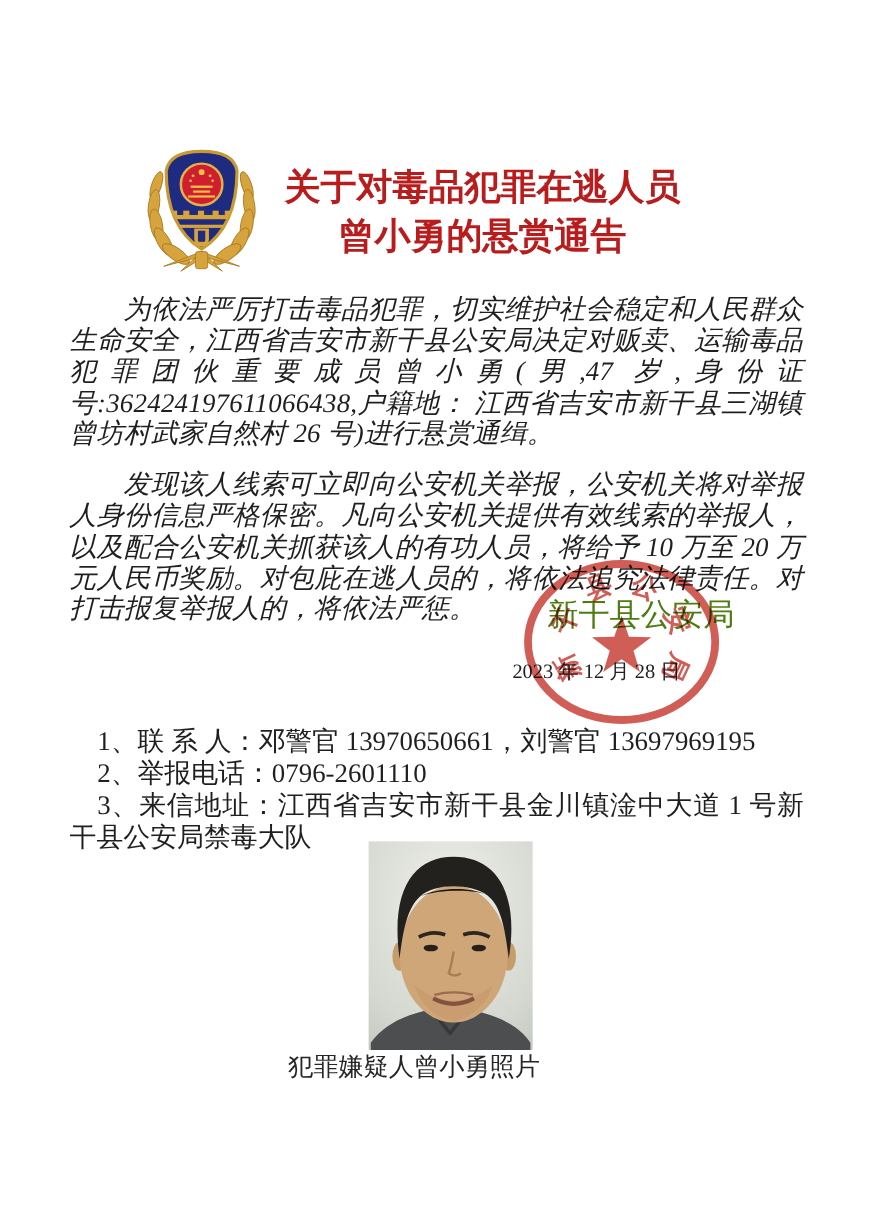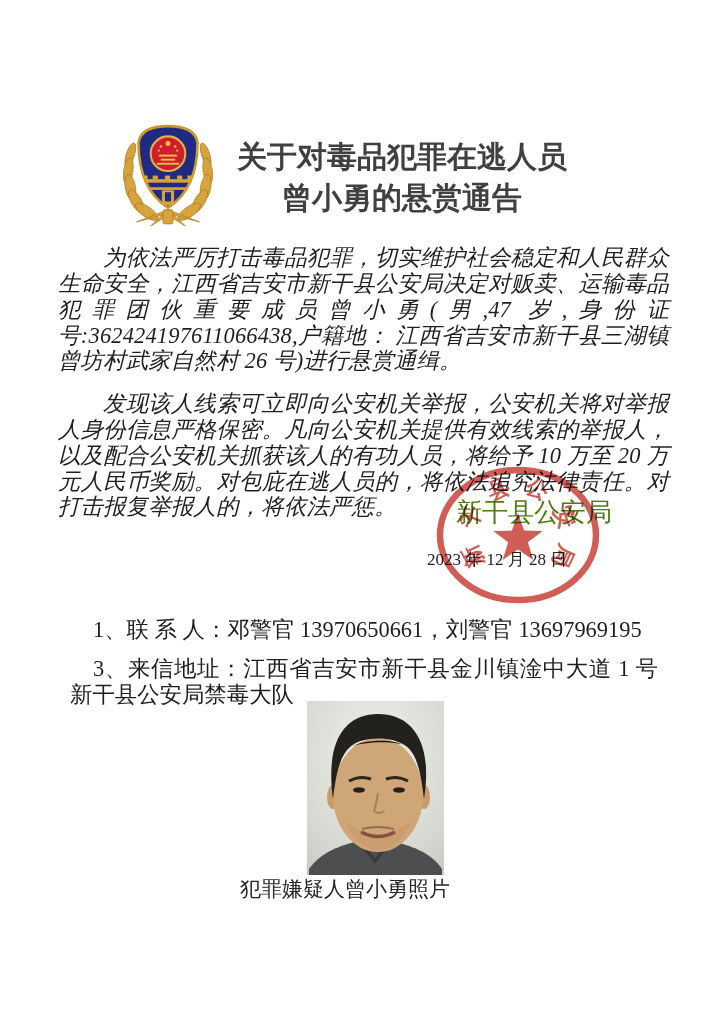--- a/index.html
+++ b/index.html
@@ -5,38 +5,38 @@
   html,body { margin:0; padding:0; background:#ffffff; }
   .page {
     position:relative; width:724px; height:1024px; margin:0 auto;
     background:#ffffff; overflow:hidden;
     font-family:"Liberation Serif","DejaVu Serif",serif;
     color:#1f1f1f;
   }
   .emblem { position:absolute; left:116px; top:116px; width:104px; height:112px; }
   .title-block {
     position:absolute; left:226px; top:136px; width:352px;
-    text-align:center; font-weight:bold; font-size:30px; line-height:41px; color:#404040;
+    text-align:center; font-weight:bold; font-size:30px; line-height:41px; color:#b91c1c;
   }
   .para {
     position:absolute; left:58px; width:611px;
     font-size:22.4px; line-height:25.7px; text-align:justify;
     text-indent:45px; letter-spacing:0.2px;
   }
   #para1 { top:223px;font-style:italic; }
   #para2 { top:369px;font-style:italic; }
   .signature { position:absolute; left:456px; top:495px; font-size:26px; color:#4d7c0f; }
   .docdate  { position:absolute; left:427px; top:548px; font-size:17px; color:#222; }
   .seal { position:absolute; left:434px; top:465px; width:168px; height:140px;
           mix-blend-mode:multiply; opacity:0.92; }
   .seal-char { font-size:22px; font-weight:bold; fill:#c5372e;
                font-family:"Liberation Serif","DejaVu Serif",serif; }
   .contacts { position:absolute; left:58px; top:605px; width:612px;
               font-size:22.4px; line-height:26.5px; text-align:justify; }
-  .contacts p { margin:12px; text-indent:23px; }
+  .contacts p { margin:0; text-indent:23px; }
   .photo { position:absolute; left:307px; top:701px; width:137px; height:174px; }
   .photo-caption { position:absolute; left:240px; top:875px; width:270px;
                    text-align:left; font-size:21px; color:#262626; }
 </style>
 </head>
 <body>
 
 <div class="page">
 
   <svg class="emblem" viewBox="0 0 102 110">
@@ -116,20 +116,21 @@
           <text transform="translate(103.53655642446368 23.97475732737798) rotate(23)" text-anchor="middle" dominant-baseline="central" class="seal-char" fill="#c5372e">公</text>
           <text transform="translate(130.6790213248601 52.08160252273498) rotate(69)" text-anchor="middle" dominant-baseline="central" class="seal-char" fill="#c5372e">安</text>
           <text transform="translate(129.3153893518325 91.13091308703497) rotate(115)" text-anchor="middle" dominant-baseline="central" class="seal-char" fill="#c5372e">局</text>
         </g>
       <path d="M84,48 L90.1,65.6 L108.7,66 L93.9,77.2 L99.3,95 L84,84.4 L68.7,95 L74.1,77.2 L59.3,66 L77.9,65.6 Z" fill="#c5372e"></path>
     </g>
   </svg>
 
   <div class="contacts">
     <p>1、联 系 人：邓警官 13970650661，刘警官 13697969195</p>
+    <p>2、举报电话：0796-2601110</p>
     <p>3、来信地址：江西省吉安市新干县金川镇淦中大道 1 号新干县公安局禁毒大队</p>
   </div>
 
   <svg class="photo" viewBox="0 0 137 174">
     <defs>
       <radialGradient id="pbg" cx="50%" cy="30%" r="90%">
         <stop offset="0%" stop-color="#eff0ea"></stop>
         <stop offset="70%" stop-color="#d4d8d0"></stop>
         <stop offset="100%" stop-color="#c2c7be"></stop>
       </radialGradient>

